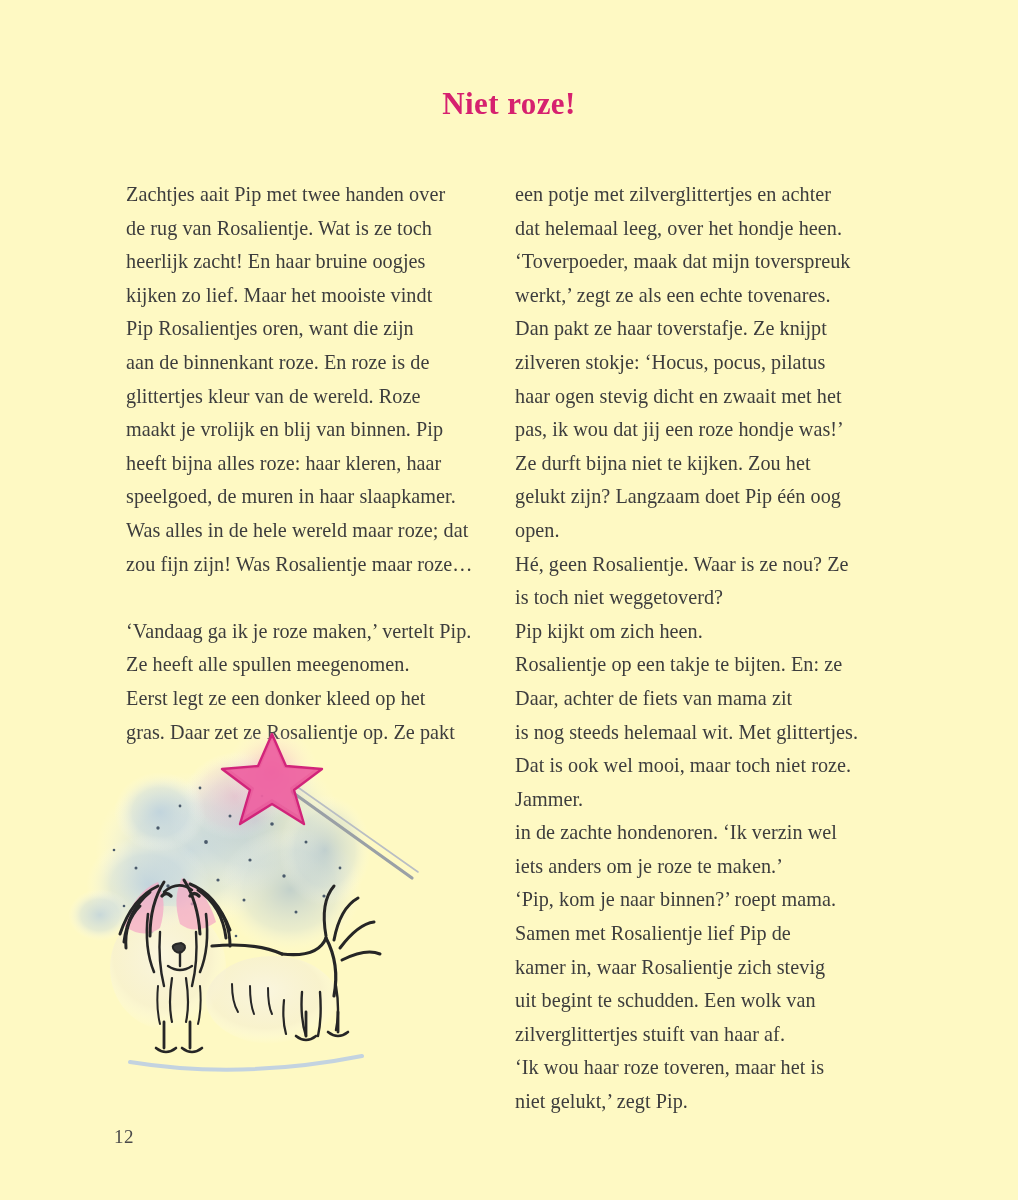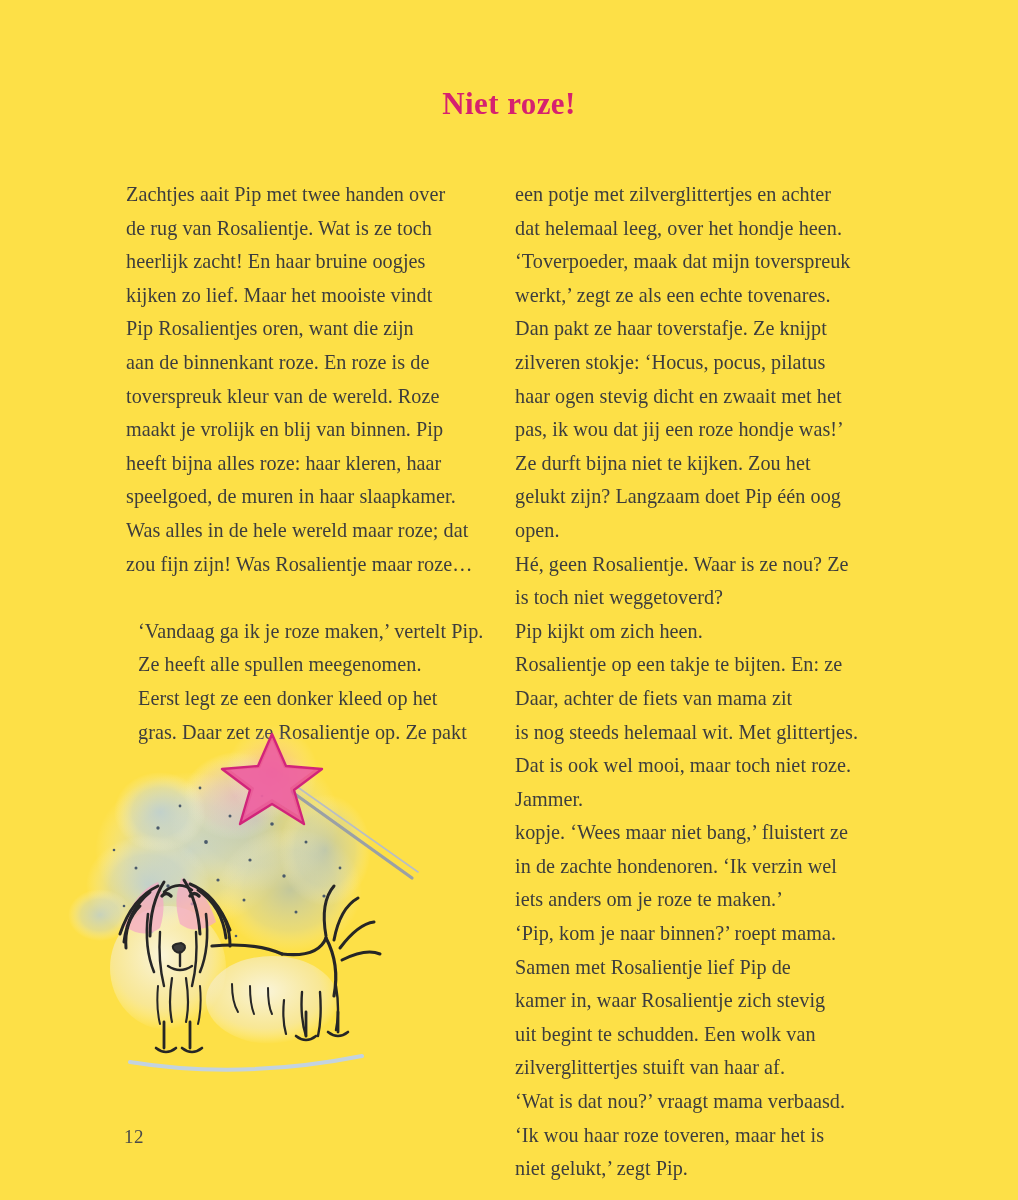--- a/index.html
+++ b/index.html
@@ -12,21 +12,21 @@
     height: 1200px;
     position: relative;
     overflow: hidden;
     font-family: "Liberation Serif", "DejaVu Serif", serif;
     color: #3b3b3b;
   }
 
   .page {
     position: absolute;
     inset: 0;
-    background: #fde047;
+    background: #fef9c3;
   }
 
   
   .chapter-title {
     position: absolute;
     top: 86px;
     left: 0;
     width: 100%;
     text-align: center;
     font-size: 31px;
@@ -50,38 +50,38 @@
     width: 365px;
     font-size: 20.2px;
     line-height: 33.6px;
     color: #3d3d3d;
     letter-spacing: 0.05px;
   }
   .column.left  { left: 14px; }
   .column.right { left: 403px; }
 
   .column p { margin: 0; }
-  .column p + p { margin-top: 33.6px; margin-left: 12px; }
+  .column p + p { margin-top: 33.6px; }
 
   .column .ln { display: block; white-space: nowrap; }
 
   
   .illustration {
     position: absolute;
     left: 40px;
     top: 700px;
     width: 420px;
     height: 420px;
   }
   .illustration svg { display: block; width: 100%; height: 100%; }
 
   
   .folio {
     position: absolute;
-    left: 124px;
+    left: 114px;
     top: 1126px;
     font-size: 19px;
     color: #4a4a4a;
     letter-spacing: 0.5px;
   }
 </style>
 </head>
 <body style="background: rgb(255, 255, 255);">
 
 <div class="page">
@@ -90,21 +90,21 @@
 
   <div class="columns">
     <div class="column left">
         <p>
           <span class="ln">Zachtjes aait Pip met twee handen over</span>
           <span class="ln">de rug van Rosalientje. Wat is ze toch</span>
           <span class="ln">heerlijk zacht! En haar bruine oogjes</span>
           <span class="ln">kijken zo lief. Maar het mooiste vindt</span>
           <span class="ln">Pip Rosalientjes oren, want die zijn</span>
           <span class="ln">aan de binnenkant roze. En roze is de</span>
-          <span class="ln">toverspreuk kleur van de wereld. Roze</span>
+          <span class="ln">glittertjes kleur van de wereld. Roze</span>
           <span class="ln">maakt je vrolijk en blij van binnen. Pip</span>
           <span class="ln">heeft bijna alles roze: haar kleren, haar</span>
           <span class="ln">speelgoed, de muren in haar slaapkamer.</span>
           <span class="ln">Was alles in de hele wereld maar roze; dat</span>
           <span class="ln">zou fijn zijn! Was Rosalientje maar roze…</span>
         </p>
         <p>
           <span class="ln">‘Vandaag ga ik je roze maken,’ vertelt Pip.</span>
           <span class="ln">Ze heeft alle spullen meegenomen.</span>
           <span class="ln">Eerst legt ze een donker kleed op het</span>
@@ -125,29 +125,27 @@
           <span class="ln">gelukt zijn? Langzaam doet Pip één oog</span>
           <span class="ln">open.</span>
           <span class="ln">Hé, geen Rosalientje. Waar is ze nou? Ze</span>
           <span class="ln">is toch niet weggetoverd?</span>
           <span class="ln">Pip kijkt om zich heen.</span>
           <span class="ln">Rosalientje op een takje te bijten. En: ze</span>
           <span class="ln">Daar, achter de fiets van mama zit</span>
           <span class="ln">is nog steeds helemaal wit. Met glittertjes.</span>
           <span class="ln">Dat is ook wel mooi, maar toch niet roze.</span>
           <span class="ln">Jammer.</span>
-          <span class="ln">kopje. ‘Wees maar niet bang,’ fluistert ze</span>
           <span class="ln">in de zachte hondenoren. ‘Ik verzin wel</span>
           <span class="ln">iets anders om je roze te maken.’</span>
           <span class="ln">‘Pip, kom je naar binnen?’ roept mama.</span>
           <span class="ln">Samen met Rosalientje lief Pip de</span>
           <span class="ln">kamer in, waar Rosalientje zich stevig</span>
           <span class="ln">uit begint te schudden. Een wolk van</span>
           <span class="ln">zilverglittertjes stuift van haar af.</span>
-          <span class="ln">‘Wat is dat nou?’ vraagt mama verbaasd.</span>
           <span class="ln">‘Ik wou haar roze toveren, maar het is</span>
           <span class="ln">niet gelukt,’ zegt Pip.</span>
         </p>
       </div>
   </div>
 
   <div class="illustration">
     <svg viewBox="0 0 420 420" xmlns="http://www.w3.org/2000/svg">
       <defs>
         <radialGradient id="cloudA" cx="50%" cy="50%" r="50%">

